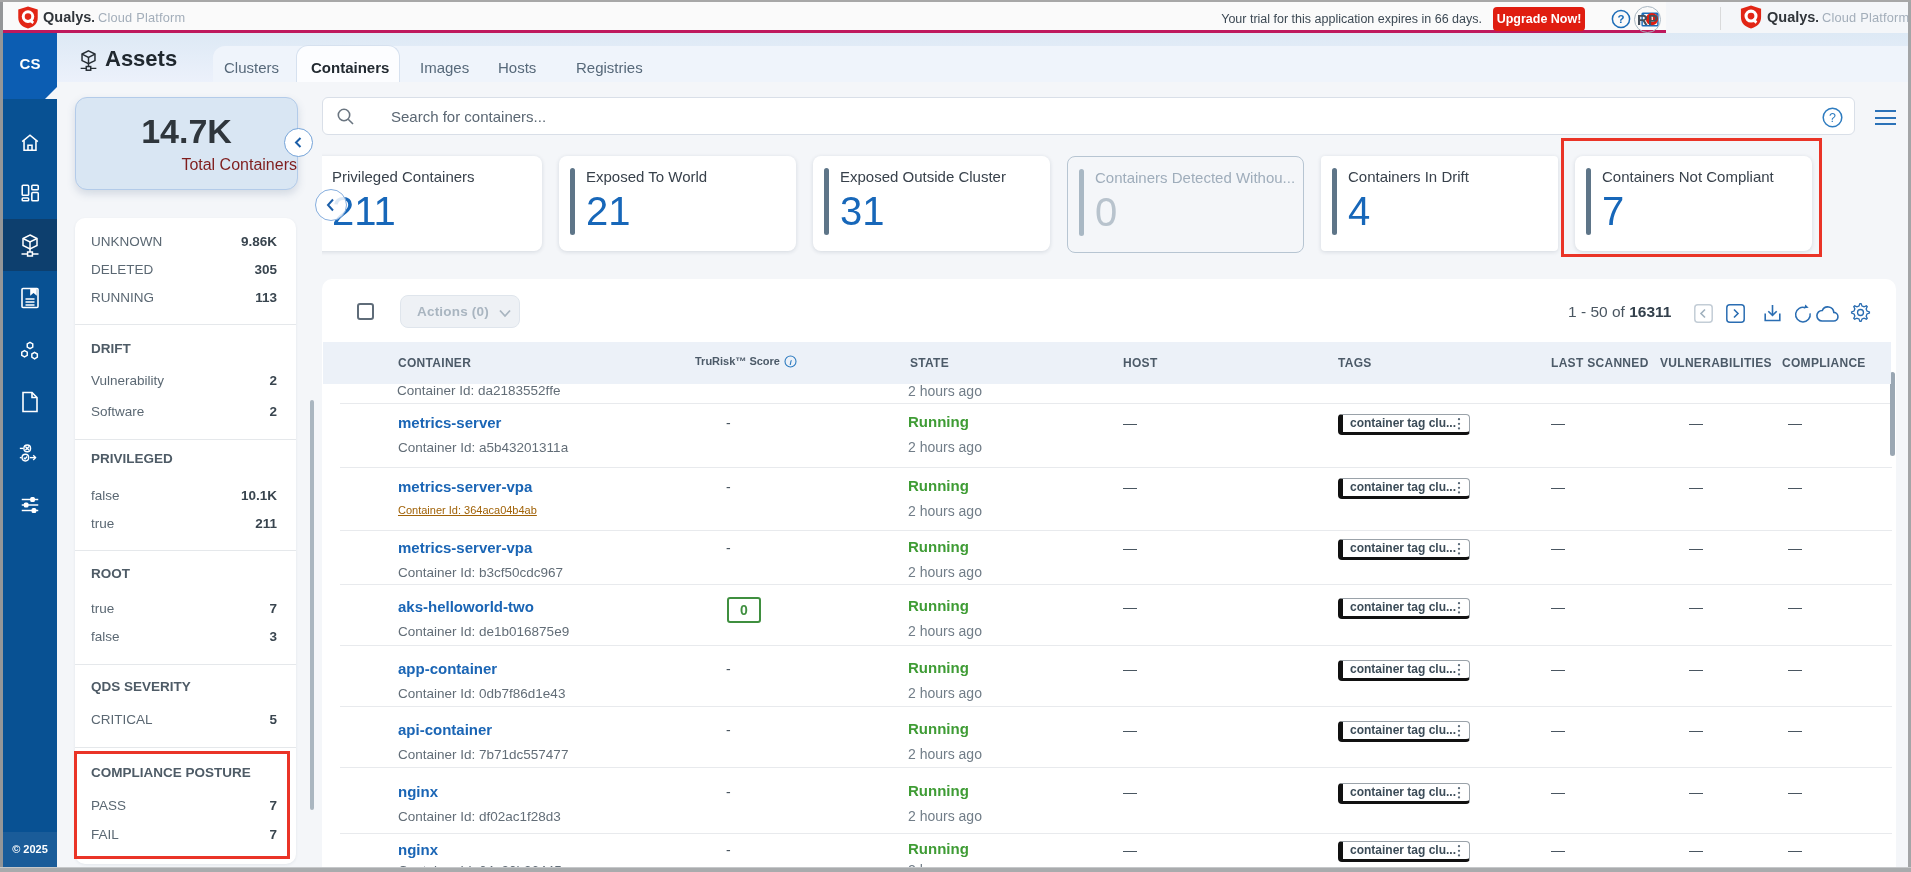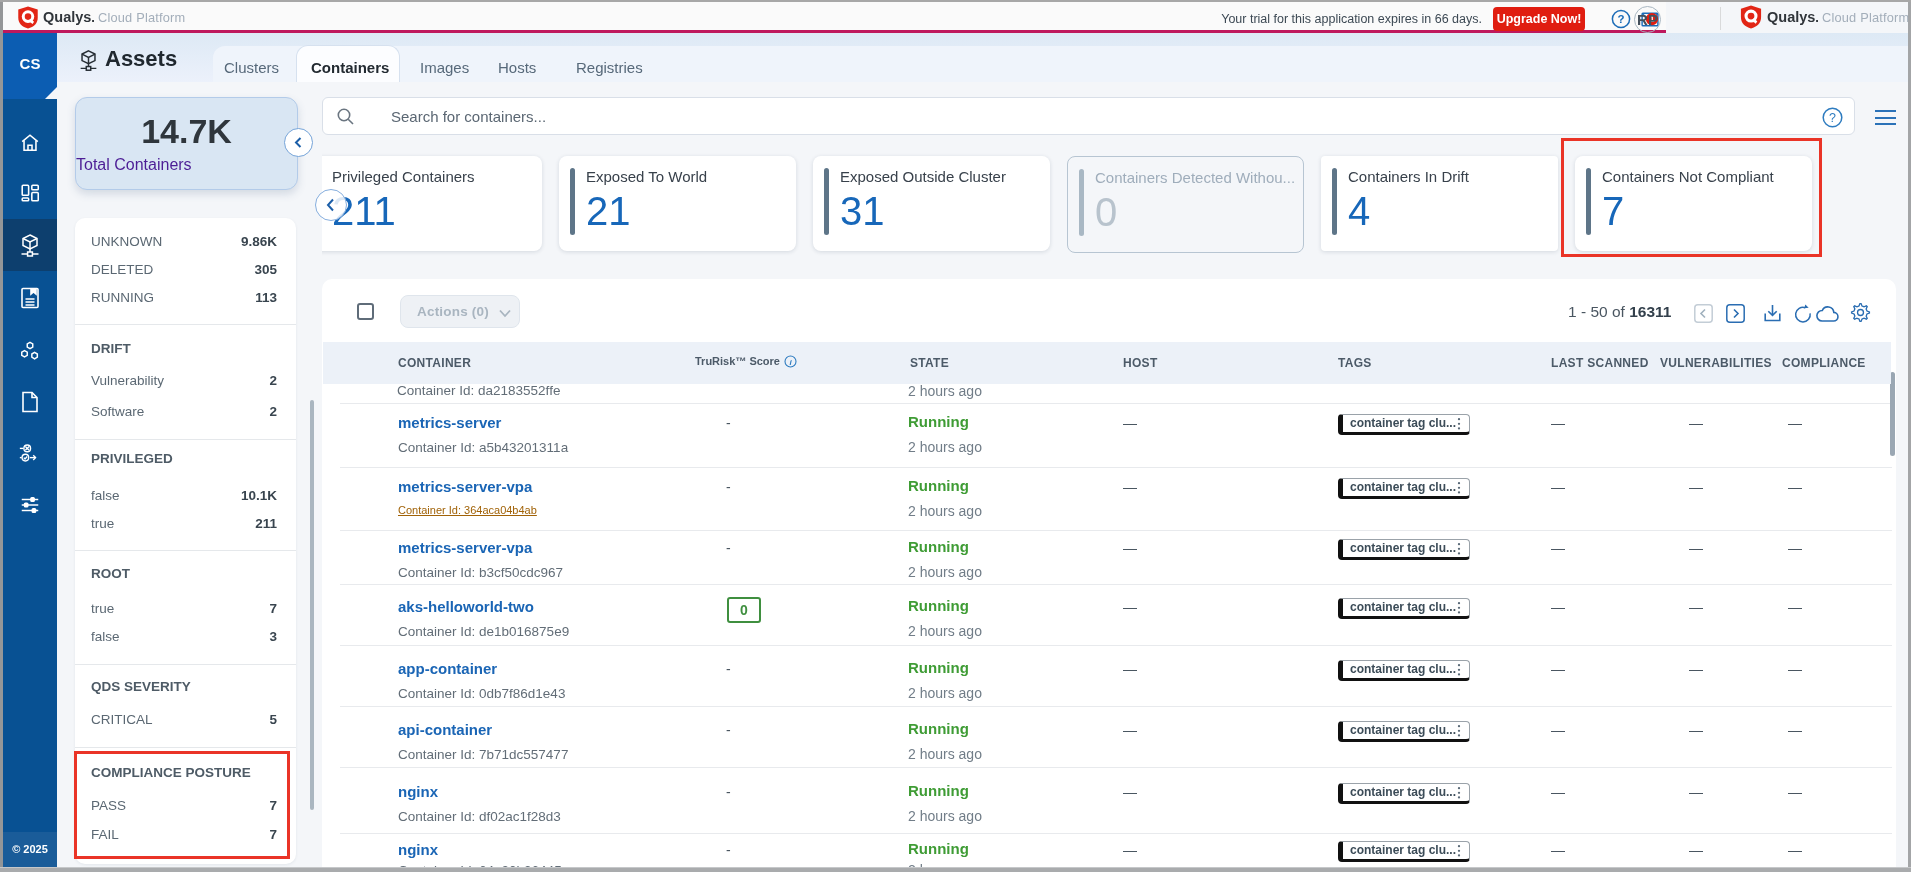--- a/index.html
+++ b/index.html
@@ -143,21 +143,21 @@
     <div class="abs" style="left:167px;top:3px;">Clusters</div>
     <div class="abs" style="left:254px;top:3px;font-weight:bold;color:#222a31;">Containers</div>
     <div class="abs" style="left:363px;top:3px;">Images</div>
     <div class="abs" style="left:441px;top:3px;">Hosts</div>
     <div class="abs" style="left:519px;top:3px;">Registries</div>
   </div>
 </div>
 
 <div class="abs" style="left:75px;top:97px;width:223px;height:93px;background:#d9e6f3;border:1px solid #b3cbe9;border-radius:12px;box-shadow:0 4px 8px rgba(60,90,130,0.18);">
   <div style="text-align:center;margin-top:14px;font-size:34px;font-weight:bold;color:#2f363c;">14.7K</div>
-  <div style="text-align:left;margin-top:5px;font-size:16px;color:#4c1d95;">Total Containers</div>
+  <div style="text-align:right;margin-top:5px;font-size:16px;color:#7f1d1d;">Total Containers</div>
 </div>
 <div class="abs" style="left:284px;top:128px;width:29px;height:29px;background:#fff;border:1px solid #74a3d8;border-radius:50%;z-index:5;">
   <svg width="27" height="27" viewBox="0 0 27 27">
       <path d="M15.5 9 L11 13.5 L15.5 18" fill="none" stroke="#1b5ea8" stroke-width="2"></path>
     </svg>
 </div>
 
 <div class="abs" style="left:75px;top:218px;width:221px;height:646px;background:#fff;border-radius:10px;box-shadow:0 1px 3px rgba(30,50,80,0.08);overflow:hidden;font-size:13.5px;">
 
   <div class="abs" style="left:16px;top:234px;"></div>

